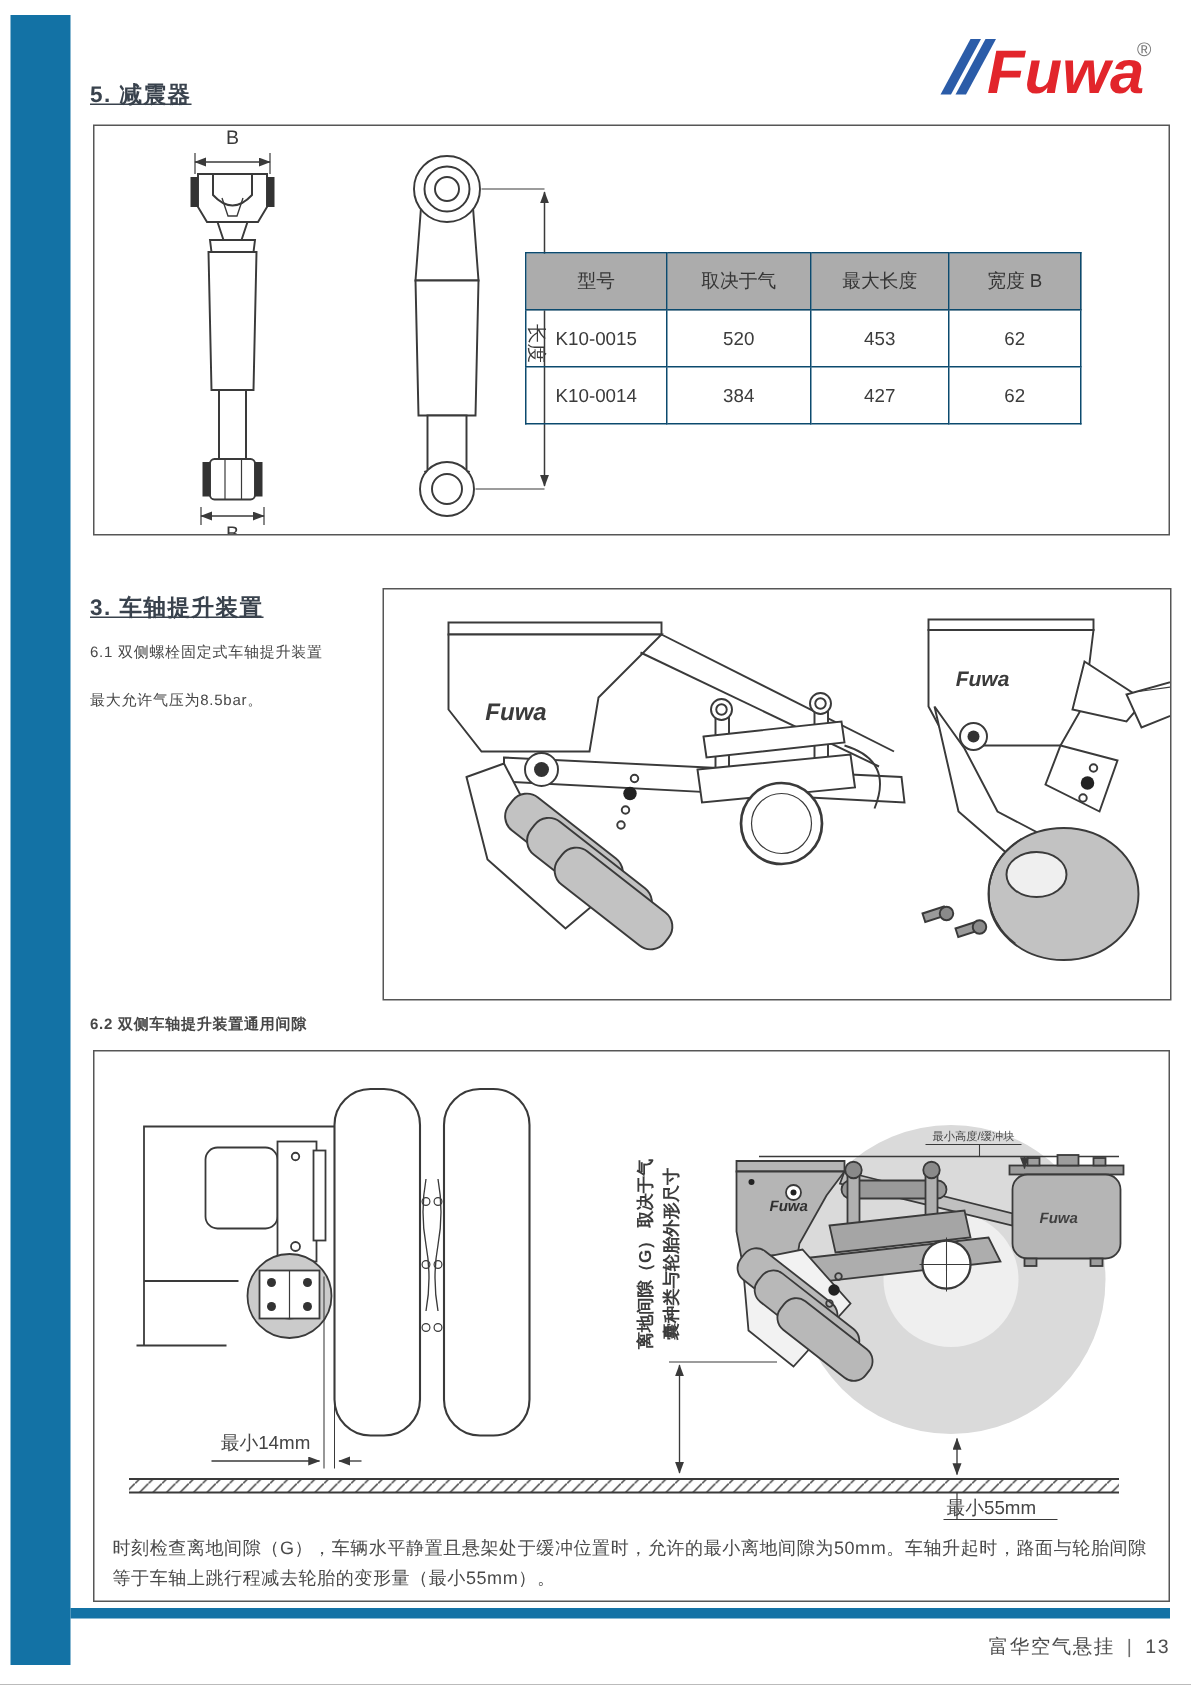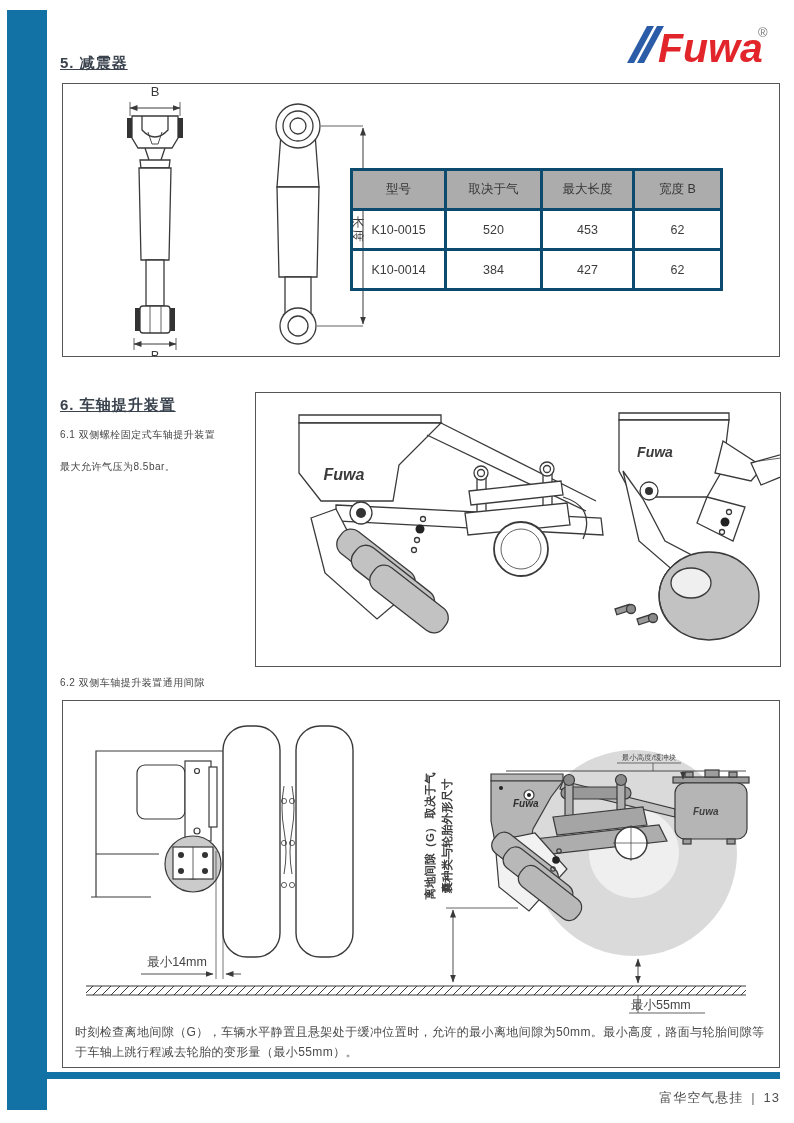--- a/index.html
+++ b/index.html
@@ -12,21 +12,21 @@
   .leftbar{position:absolute;left:7px;top:10px;width:40px;height:1100px;background:#1372a5;}
   .logo{position:absolute;left:620px;top:20px;width:160px;height:52px;}
   .sec-title{position:absolute;font-size:15px;font-weight:bold;color:#39424d;letter-spacing:1px;text-decoration:underline;}
   .sub-title{position:absolute;font-size:10px;color:#474747;letter-spacing:0.5px;}
   .figbox{position:absolute;border:1px solid #565656;background:#fff;}
   .spec-table{
     position:absolute;left:350px;top:168px;border-collapse:collapse;
     font-size:12.5px;color:#3c3c3c;table-layout:fixed;
   }
   .spec-table th,.spec-table td{
-    border:3px solid #0c4a6e;text-align:center;vertical-align:middle;
+    border:1px solid #0c4a6e;text-align:center;vertical-align:middle;
     height:37px;padding:0;font-weight:normal;
   }
   .spec-table th{background:#acacac;color:#353535;}
   .note-par{
     position:absolute;left:75px;top:1022px;width:692px;
     font-size:12px;line-height:20px;color:#4a4a4a;letter-spacing:0.4px;
   }
   .footbar{position:absolute;left:47px;top:1072px;width:733px;height:7px;background:#1372a5;}
   .footline{
     position:absolute;right:14px;top:1089px;width:300px;text-align:right;
@@ -129,21 +129,21 @@
       </tr>
       <tr>
         <td>K10-0014</td>
         <td>384</td>
         <td>427</td>
         <td>62</td>
       </tr>
     </tbody>
   </table>
 
-  <div class="sec-title" style="left:60px;top:396px;">6. 车轴提升装置</div>
+  <div class="sec-title" style="left:60px;top:396px;">3. 车轴提升装置</div>
   <div class="sub-title" style="left:60px;top:428px;">6.1 双侧螺栓固定式车轴提升装置</div>
   <div class="sub-title" style="left:60px;top:460px;">最大允许气压为8.5bar。</div>
 
   <div class="figbox" style="left:255px;top:392px;width:524px;height:273px;">
     <svg width="524" height="273" viewBox="0 0 524 273">
       <g stroke="#3a3a3a" stroke-width="1.3" fill="none">
 
         <g transform="translate(25,20)">
           <path d="M18,2 H160 V10 H18 Z" fill="#fff"></path>
           <circle cx="32" cy="16" r="2.5"></circle>
@@ -206,21 +206,21 @@
             <rect x="0" y="0" width="15" height="6" transform="translate(26,208) rotate(-18)" fill="#9a9a9a"></rect>
             <circle cx="42" cy="207" r="4.5" fill="#8a8a8a"></circle>
           </g>
         </g>
       </g>
       <text x="63" y="67" transform="translate(25,20)" font-size="16" font-weight="bold" font-style="italic" fill="#3b3b3b" text-anchor="middle">Fuwa</text>
       <text x="44" y="46" transform="translate(355,18)" font-size="14" font-weight="bold" font-style="italic" fill="#3b3b3b" text-anchor="middle">Fuwa</text>
     </svg>
   </div>
 
-  <div class="sub-title" style="left:60px;top:676px;">6.2 双侧车轴提升装置通用间隙</div>
+  <div class="sub-title" style="left:60px;top:676px;font-weight:bold;">6.2 双侧车轴提升装置通用间隙</div>
 
   <div class="figbox" style="left:62px;top:700px;width:716px;height:366px;">
     <svg width="716" height="320" viewBox="0 0 716 320">
       <defs>
         <marker id="m3" markerWidth="10" markerHeight="8" refX="7.5" refY="3" orient="auto-start-reverse" markerUnits="userSpaceOnUse">
           <path d="M0,0 L8,3 L0,6 Z" fill="#3a3a3a"></path>
         </marker>
         <pattern id="hatch" width="9" height="9" patternUnits="userSpaceOnUse">
           <path d="M0,9 L9,0" stroke="#3a3a3a" stroke-width="1"></path>
         </pattern>
@@ -337,20 +337,20 @@
       <text x="114" y="265" font-size="12.5" fill="#454545" text-anchor="middle">最小14mm</text>
       <text x="586" y="59" font-size="7.5" fill="#454545" text-anchor="middle">最小高度/缓冲块</text>
       <text x="568" y="308" font-size="12.5" fill="#454545" text-anchor="start">最小55mm</text>
       <text x="371" y="135" font-size="11.5" font-weight="600" fill="#3c3c3c" text-anchor="middle" transform="rotate(-90,371,135)">离地间隙（G） 取决于气</text>
       <text x="388" y="135" font-size="11.5" font-weight="600" fill="#3c3c3c" text-anchor="middle" transform="rotate(-90,388,135)">囊种类与轮胎外形尺寸</text>
       <text x="450" y="106" font-size="10" font-weight="bold" font-style="italic" fill="#2f2f2f">Fuwa</text>
       <text x="630" y="114" font-size="10" font-weight="bold" font-style="italic" fill="#3f3f3f">Fuwa</text>
     </svg>
   </div>
 
-  <div class="note-par">时刻检查离地间隙（G），车辆水平静置且悬架处于缓冲位置时，允许的最小离地间隙为50mm。最小高度，路面与轮胎间隙等于车轴上跳行程减去轮胎的变形量（最小55mm）。</div>
+  <div class="note-par">时刻检查离地间隙（G），车辆水平静置且悬架处于缓冲位置时，允许的最小离地间隙为50mm。车轴升起时，路面与轮胎间隙等于车轴上跳行程减去轮胎的变形量（最小55mm）。</div>
 
   <div class="footbar"></div>
   <div class="footline">
     <span>富华空气悬挂</span><span class="sep">|</span><span>13</span>
   </div>
 
 </div>
 
 </body></html>

